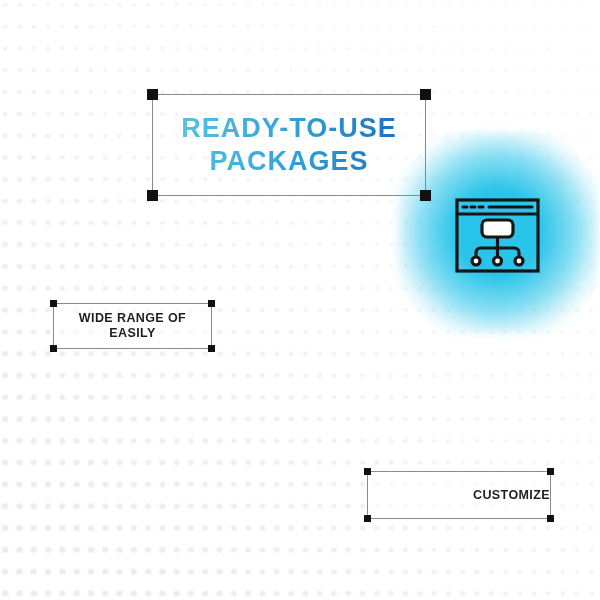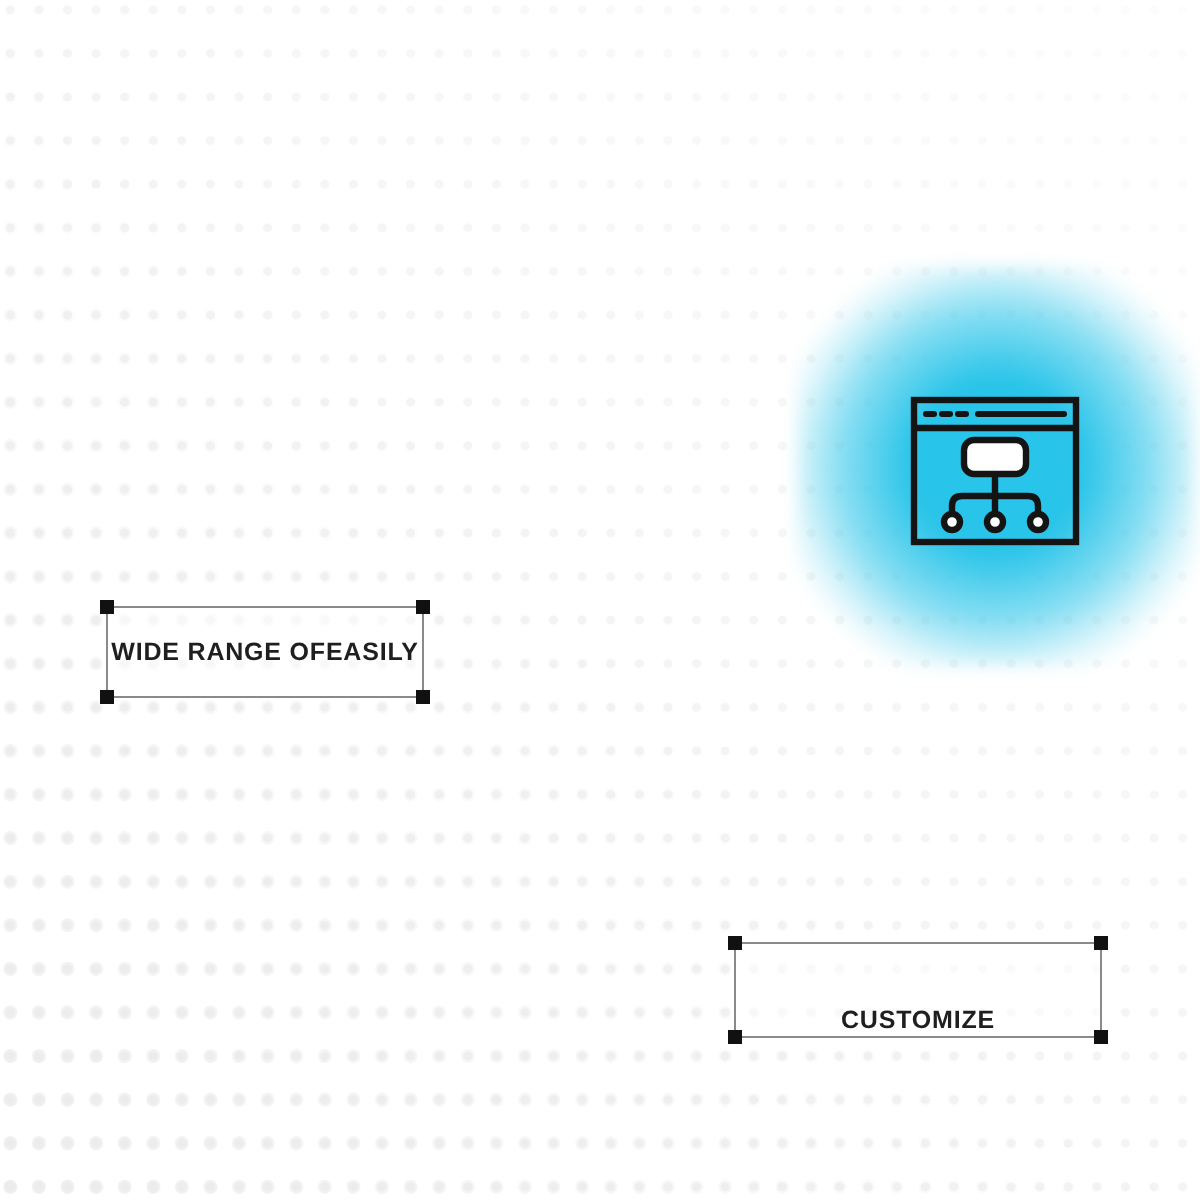--- a/index.html
+++ b/index.html
@@ -97,21 +97,21 @@
     letter-spacing: 1px;
     background: linear-gradient(90deg, var(--title-grad-start) 0%, #2f9ed6 55%, var(--title-grad-end) 100%);
     -webkit-background-clip: text;
     background-clip: text;
     -webkit-text-fill-color: transparent;
     color: transparent;
   }
 
   .label-box {
     display: flex;
-    flex-direction: row;
+    flex-direction: column;
     justify-content: center;
     align-items: center;
     text-align: center;
     font-weight: bold;
     font-size: 12.5px;
     line-height: 15px;
     letter-spacing: 0.4px;
     color: var(--label-text);
     background: rgba(255,255,255,0.55);
   }
@@ -143,20 +143,30 @@
 </head>
 <body>
 
 <div class="stage">
 
   <div class="dots"></div>
   <div class="dots-big"></div>
 
   <div class="glow"></div>
 
+  <div class="selbox big title-box">
+    <span class="handle tl"></span>
+    <span class="handle tr"></span>
+    <span class="handle bl"></span>
+    <span class="handle br"></span>
+    <div class="title-text">
+      <div>READY-TO-USE</div>
+      <div>PACKAGES</div>
+    </div>
+  </div>
 
   <div class="icon-wrap">
     <svg width="85" height="75" viewBox="0 0 85 75" xmlns="http://www.w3.org/2000/svg" stroke="#141414" fill="none" stroke-width="3.2">
       <rect x="2" y="2" width="81" height="71"></rect>
       <line x1="2" y1="16" x2="83" y2="16"></line>
       <g stroke-linecap="round" stroke-width="3">
         <line x1="8" y1="9" x2="12" y2="9"></line>
         <line x1="16" y1="9" x2="20" y2="9"></line>
         <line x1="24" y1="9" x2="28" y2="9"></line>
         <line x1="34" y1="9" x2="77" y2="9"></line>

